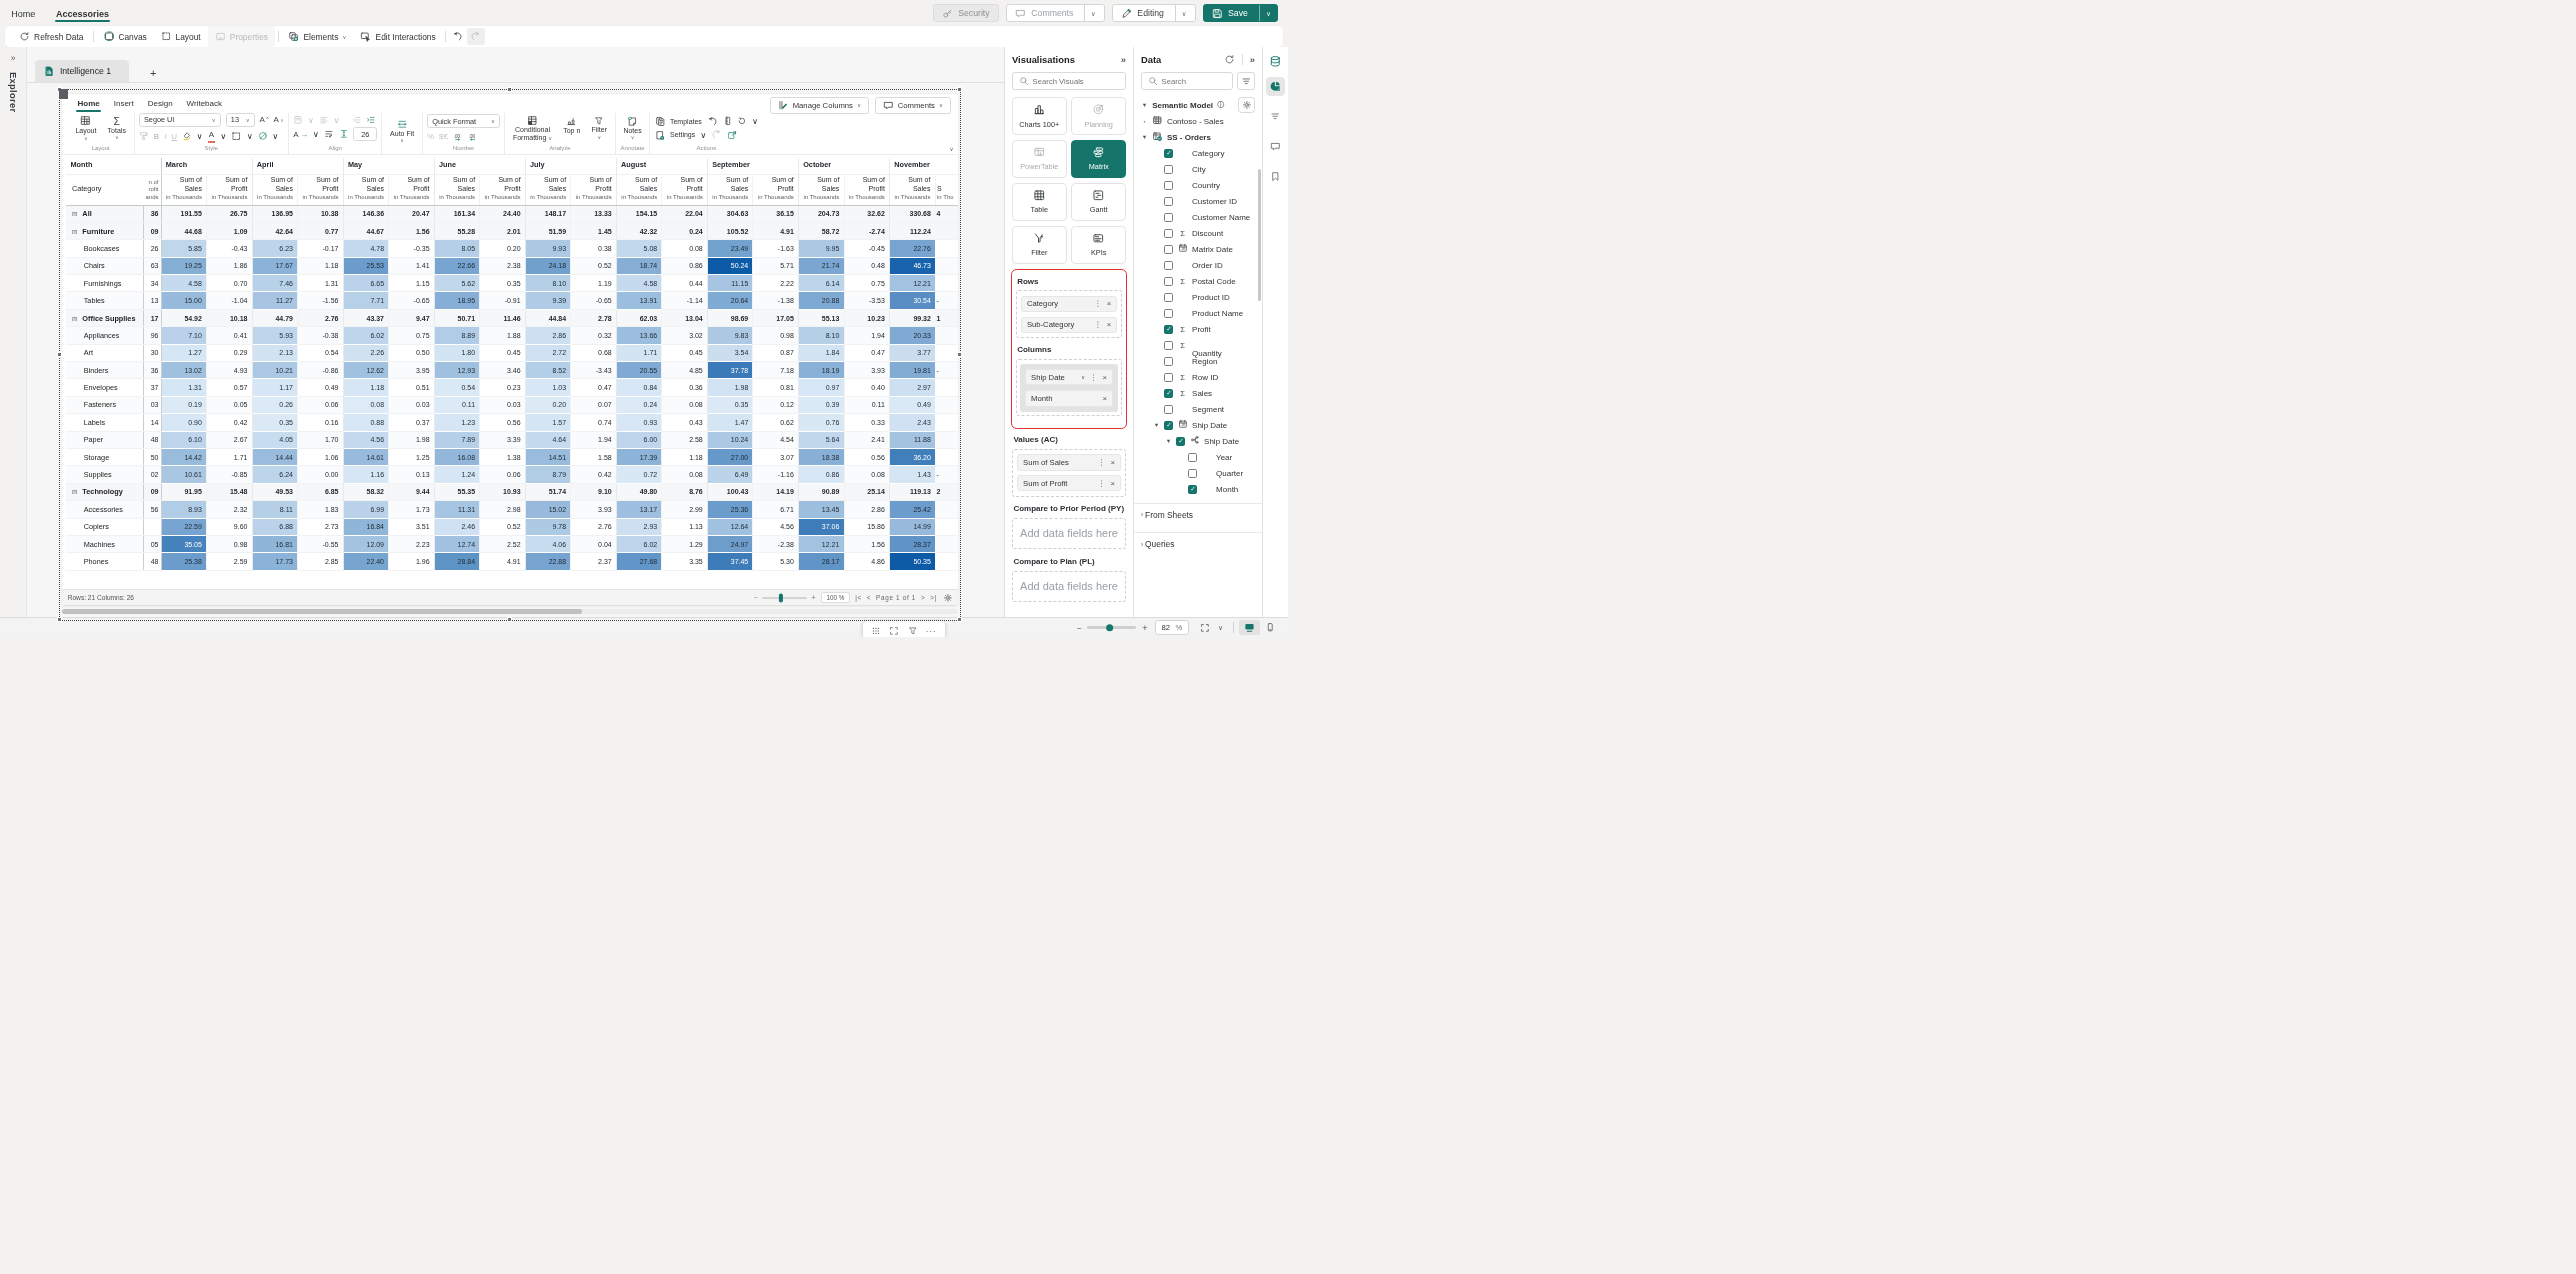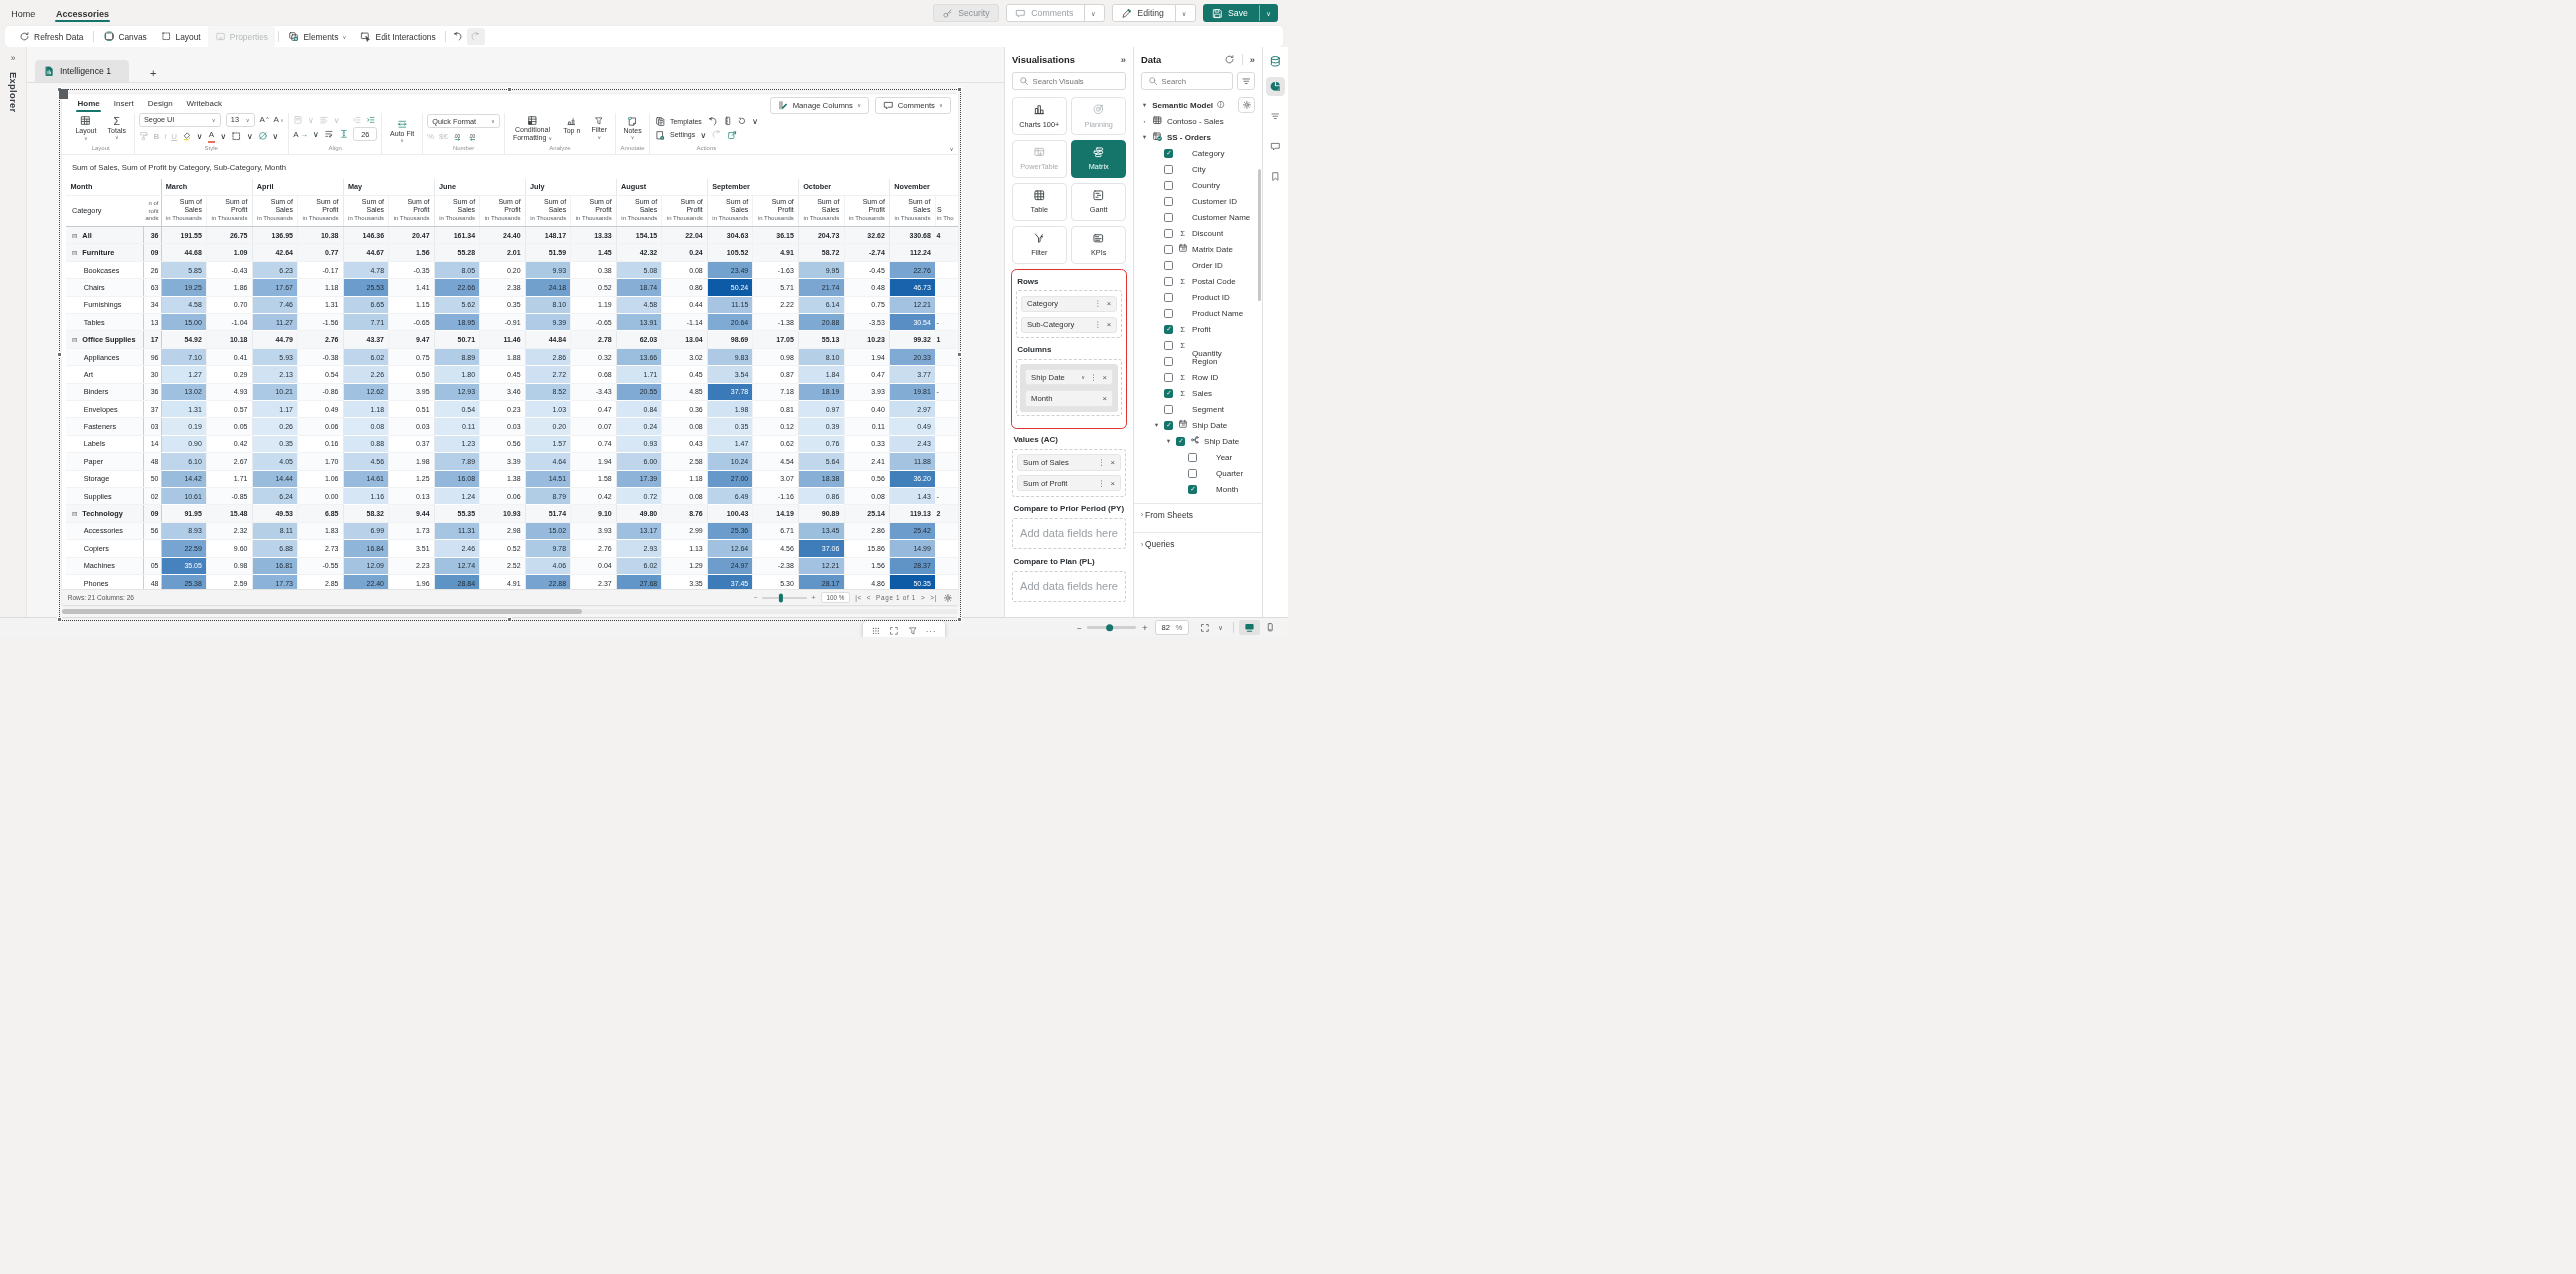--- a/index.html
+++ b/index.html
@@ -609,21 +609,20 @@
                   </div>
                 </div>
               </div>
               <div class="rgcaption">Actions</div>
             </div>
           </div>
           <span id="ribcollapse">∨</span>
         </div>
 
         <div id="tblwrap">
-          <div id="mxtitle">Sum of Sales, Sum of Profit by Category, Sub-Category, Month</div>
           <table class="mx" id="mx">
               <colgroup>
                 <col style="width:78px">
                 <col style="width:17.4px">
                 <col style="width:46px">
                 <col style="width:46px">
                 <col style="width:46px">
                 <col style="width:46px">
                 <col style="width:46px">
                 <col style="width:46px">

